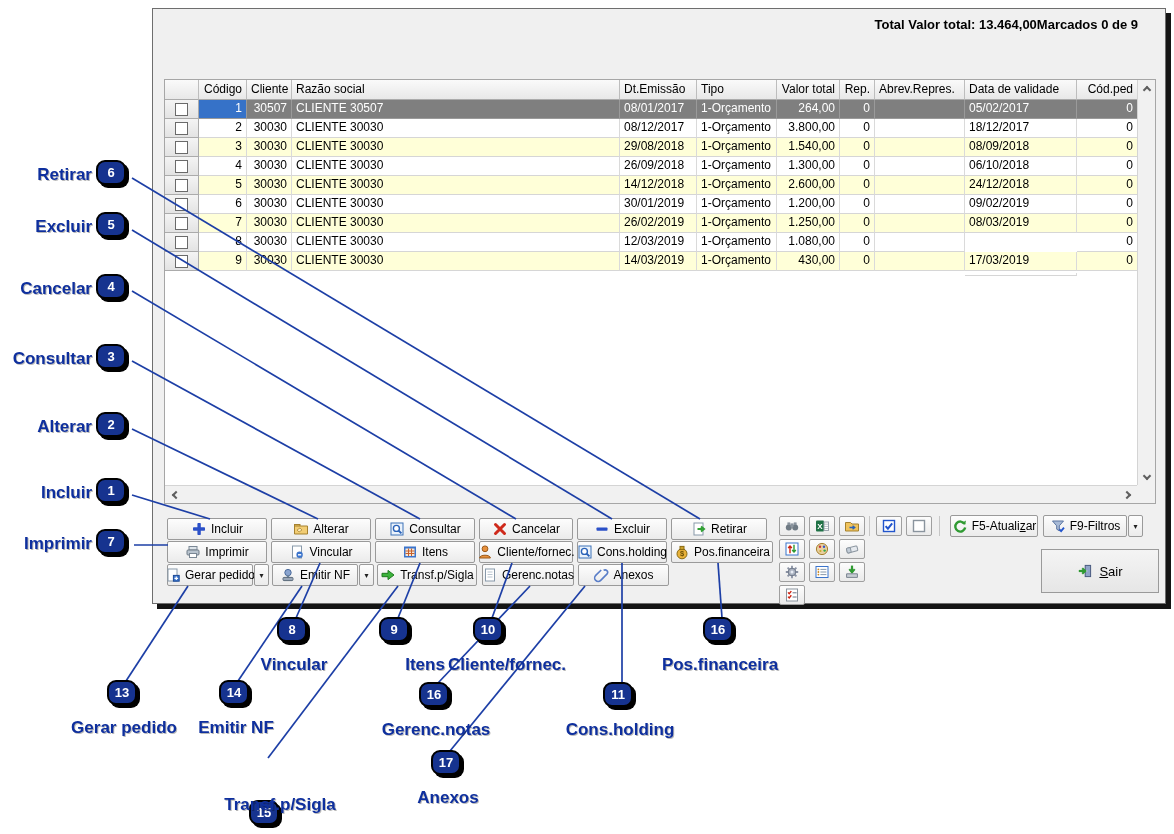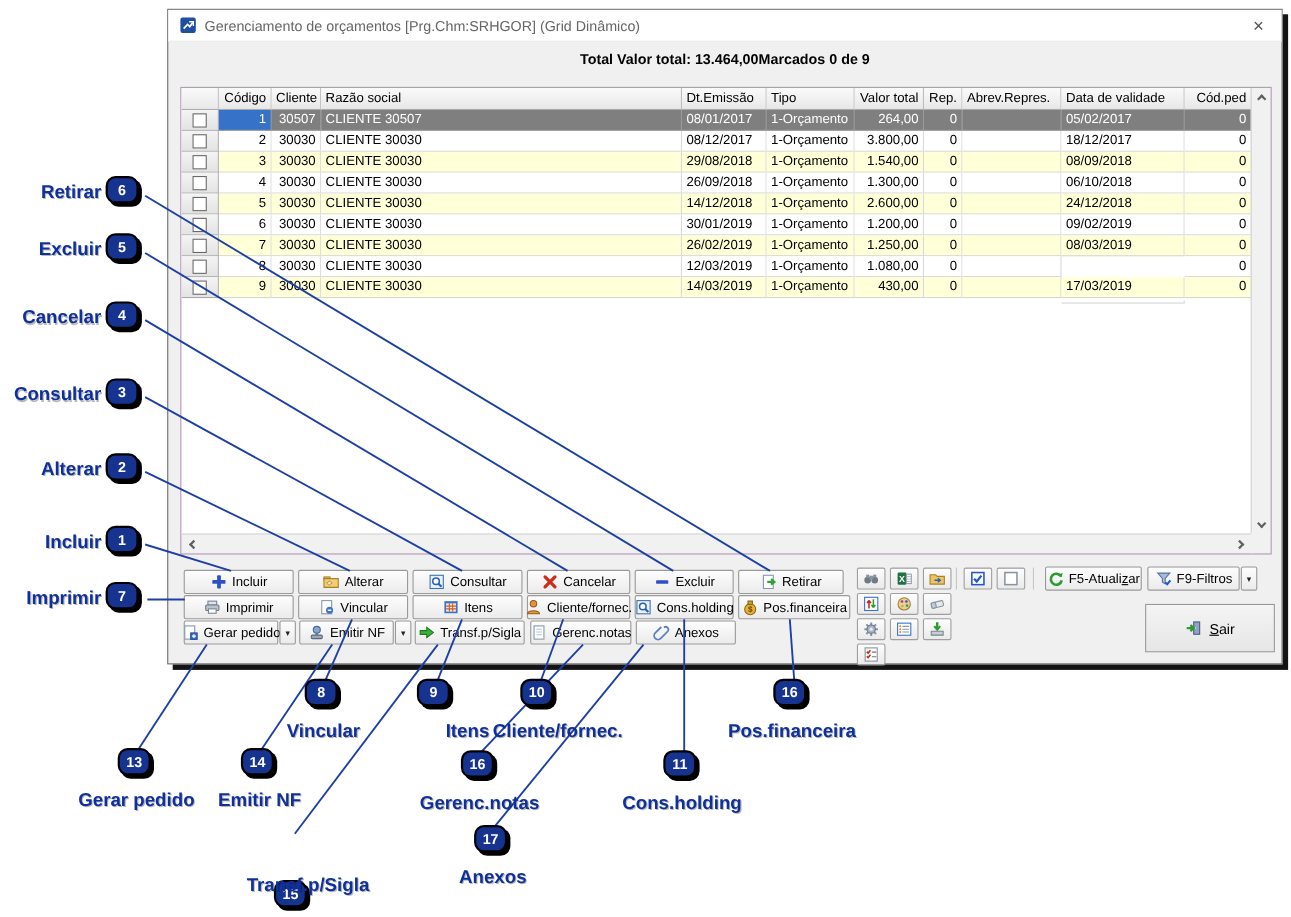--- a/index.html
+++ b/index.html
@@ -11,22 +11,22 @@
        font-family:"Liberation Sans",sans-serif;overflow:hidden;}
 
   
   .window{position:absolute;left:152px;top:8px;width:1014px;height:596px;
           background:#f0f0f0;border:1px solid #6e6e6e;
           box-shadow:5px 5px 0 rgba(0,0,0,0.92);z-index:10;}
   .titlebar{height:29px;background:#fff;display:flex;align-items:center;
             padding:0 10px;border-bottom:1px solid #e8e8e8;}
   .title{font-size:13px;color:#666;margin-left:7px;}
   .close{margin-left:auto;color:#555;font-size:17px;line-height:17px;padding:0 6px;}
-  .infobar{height:31px;display:flex;align-items:center;justify-content:center;
-           font-weight:bold;font-size:13px;color:#000;padding:0 15px;}
+  .infobar{height:31px;display:flex;align-items:center;justify-content:flex-end;
+           font-weight:bold;font-size:13px;color:#000;padding:0 27px;}
 
   
   .grid{position:absolute;left:11px;top:70px;width:992px;height:425px;
         background:#f0abfc;border:1px solid #a6a6a6;}
   .gcontent{position:absolute;left:0;top:0;width:973px;height:406px;overflow:hidden;background:#fff;}
   .ghead{display:flex;height:20px;}
   .ghcell{background:linear-gradient(#fafafa,#e8e8e8);border-right:1px solid #bdbdbd;
           border-bottom:1px solid #ababab;font-size:12px;color:#000;
           padding:2px 4px;white-space:nowrap;overflow:hidden;flex:none;}
   .grow{display:flex;height:19px;}
@@ -76,31 +76,20 @@
   .clabel{position:absolute;font-weight:bold;font-size:17px;color:var(--clabel);
           text-shadow:1px 1px 0 rgba(0,0,0,0.28);white-space:nowrap;z-index:60;}
   .clabel.bottom{transform:translateX(-50%);}
   #overlay{position:absolute;left:0;top:0;z-index:50;pointer-events:none;}
   .ic svg{display:block;}
 </style>
 </head>
 <body>
 
 <div class="window">
-  <div class="titlebar">
-    <span class="ic">
-        <svg width="16" height="16" viewBox="0 0 16 16">
-          <rect x="1" y="1" width="14" height="14" rx="2" fill="#1e4fa0"></rect>
-          <path d="M4 11 L7.5 7.2 L9.5 9.2 L12.3 5.6" stroke="#fff" stroke-width="1.6" fill="none"></path>
-          <path d="M12.8 8.6 V4.8 H9" stroke="#fff" stroke-width="1.2" fill="none"></path>
-        </svg>
-      </span>
-    <span class="title">Gerenciamento de orçamentos [Prg.Chm:SRHGOR] (Grid Dinâmico)</span>
-    <span class="close">×</span>
-  </div>
   <div class="infobar">
     <span>Total Valor total: 13.464,00</span>
     <span>Marcados 0 de 9</span>
   </div>
 
   <div class="grid">
     <div class="gcontent">
       <div class="ghead" id="ghead">
           <div class="ghcell l" style="width: 34px;"></div>
           <div class="ghcell r" style="width: 48px;">Código</div>

